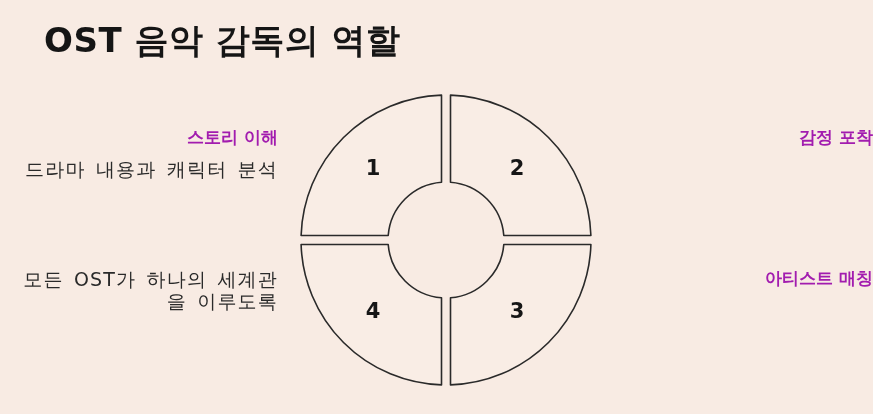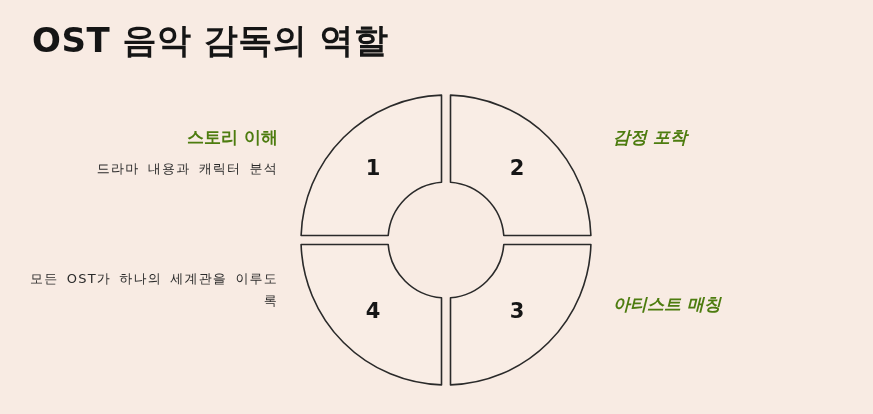--- a/index.html
+++ b/index.html
@@ -4,33 +4,33 @@
   <style>
     html, body { margin: 0; padding: 0; }
     body {
       width: 873px; height: 414px; overflow: hidden;
       background: #F8EBE3;
       position: relative;
       font-family: "DejaVu Sans", "Liberation Sans", sans-serif;
       color: #1b1b1b;
     }
     .title {
-      position: absolute; left: 32px; top: 18px;
+      position: absolute; left: 44px; top: 18px;
       font-size: 34px; font-weight: 700; letter-spacing: 0.5px;
       color: #151515; white-space: nowrap;
     }
     .item { position: absolute; width: 260px; }
     .item.left { text-align: right; }
-    .item.right { text-align: left; font-style: italic; }
+    .item.right { text-align: right; }
     .item-title {
-      font-size: 17px; font-weight: 700; color: #4d7c0f;
+      font-size: 17px; font-weight: 700; color: #a21caf;
       line-height: 24px; margin-bottom: 9px; white-space: nowrap;
     }
     .item-desc {
-      font-size: 13px; color: #2a2a2a; line-height: 22px;
+      font-size: 19px; color: #2a2a2a; line-height: 22px;
       letter-spacing: 1.2px; word-spacing: 3px;
     }
     svg.wheel { position: absolute; left: 0; top: 0; }
     .seg { fill: #F9EDE5; stroke: #2a2a2a; stroke-width: 1.6; stroke-linejoin: round; }
     .num {
       font-family: "DejaVu Sans", sans-serif; font-weight: 700; font-size: 21px;
       fill: #161616; text-anchor: middle; dominant-baseline: central;
     }
   </style>
 </head>
@@ -60,19 +60,19 @@
 
 <div class="item left" style="left:18px; top:125px;">
   <div class="item-title">스토리 이해</div>
   <div class="item-desc">드라마 내용과 캐릭터 분석</div>
 </div>
 
 <div class="item right" style="left:613px; top:125px;">
   <div class="item-title">감정 포착</div>
 </div>
 
-<div class="item right" style="left:613px; top:292px;">
+<div class="item right" style="left:613px; top:266px;">
   <div class="item-title">아티스트 매칭</div>
 </div>
 
 <div class="item left" style="left:18px; top:268px;">
   <div class="item-desc">모든 OST가 하나의 세계관을 이루도록</div>
 </div>
 
 </body></html>

